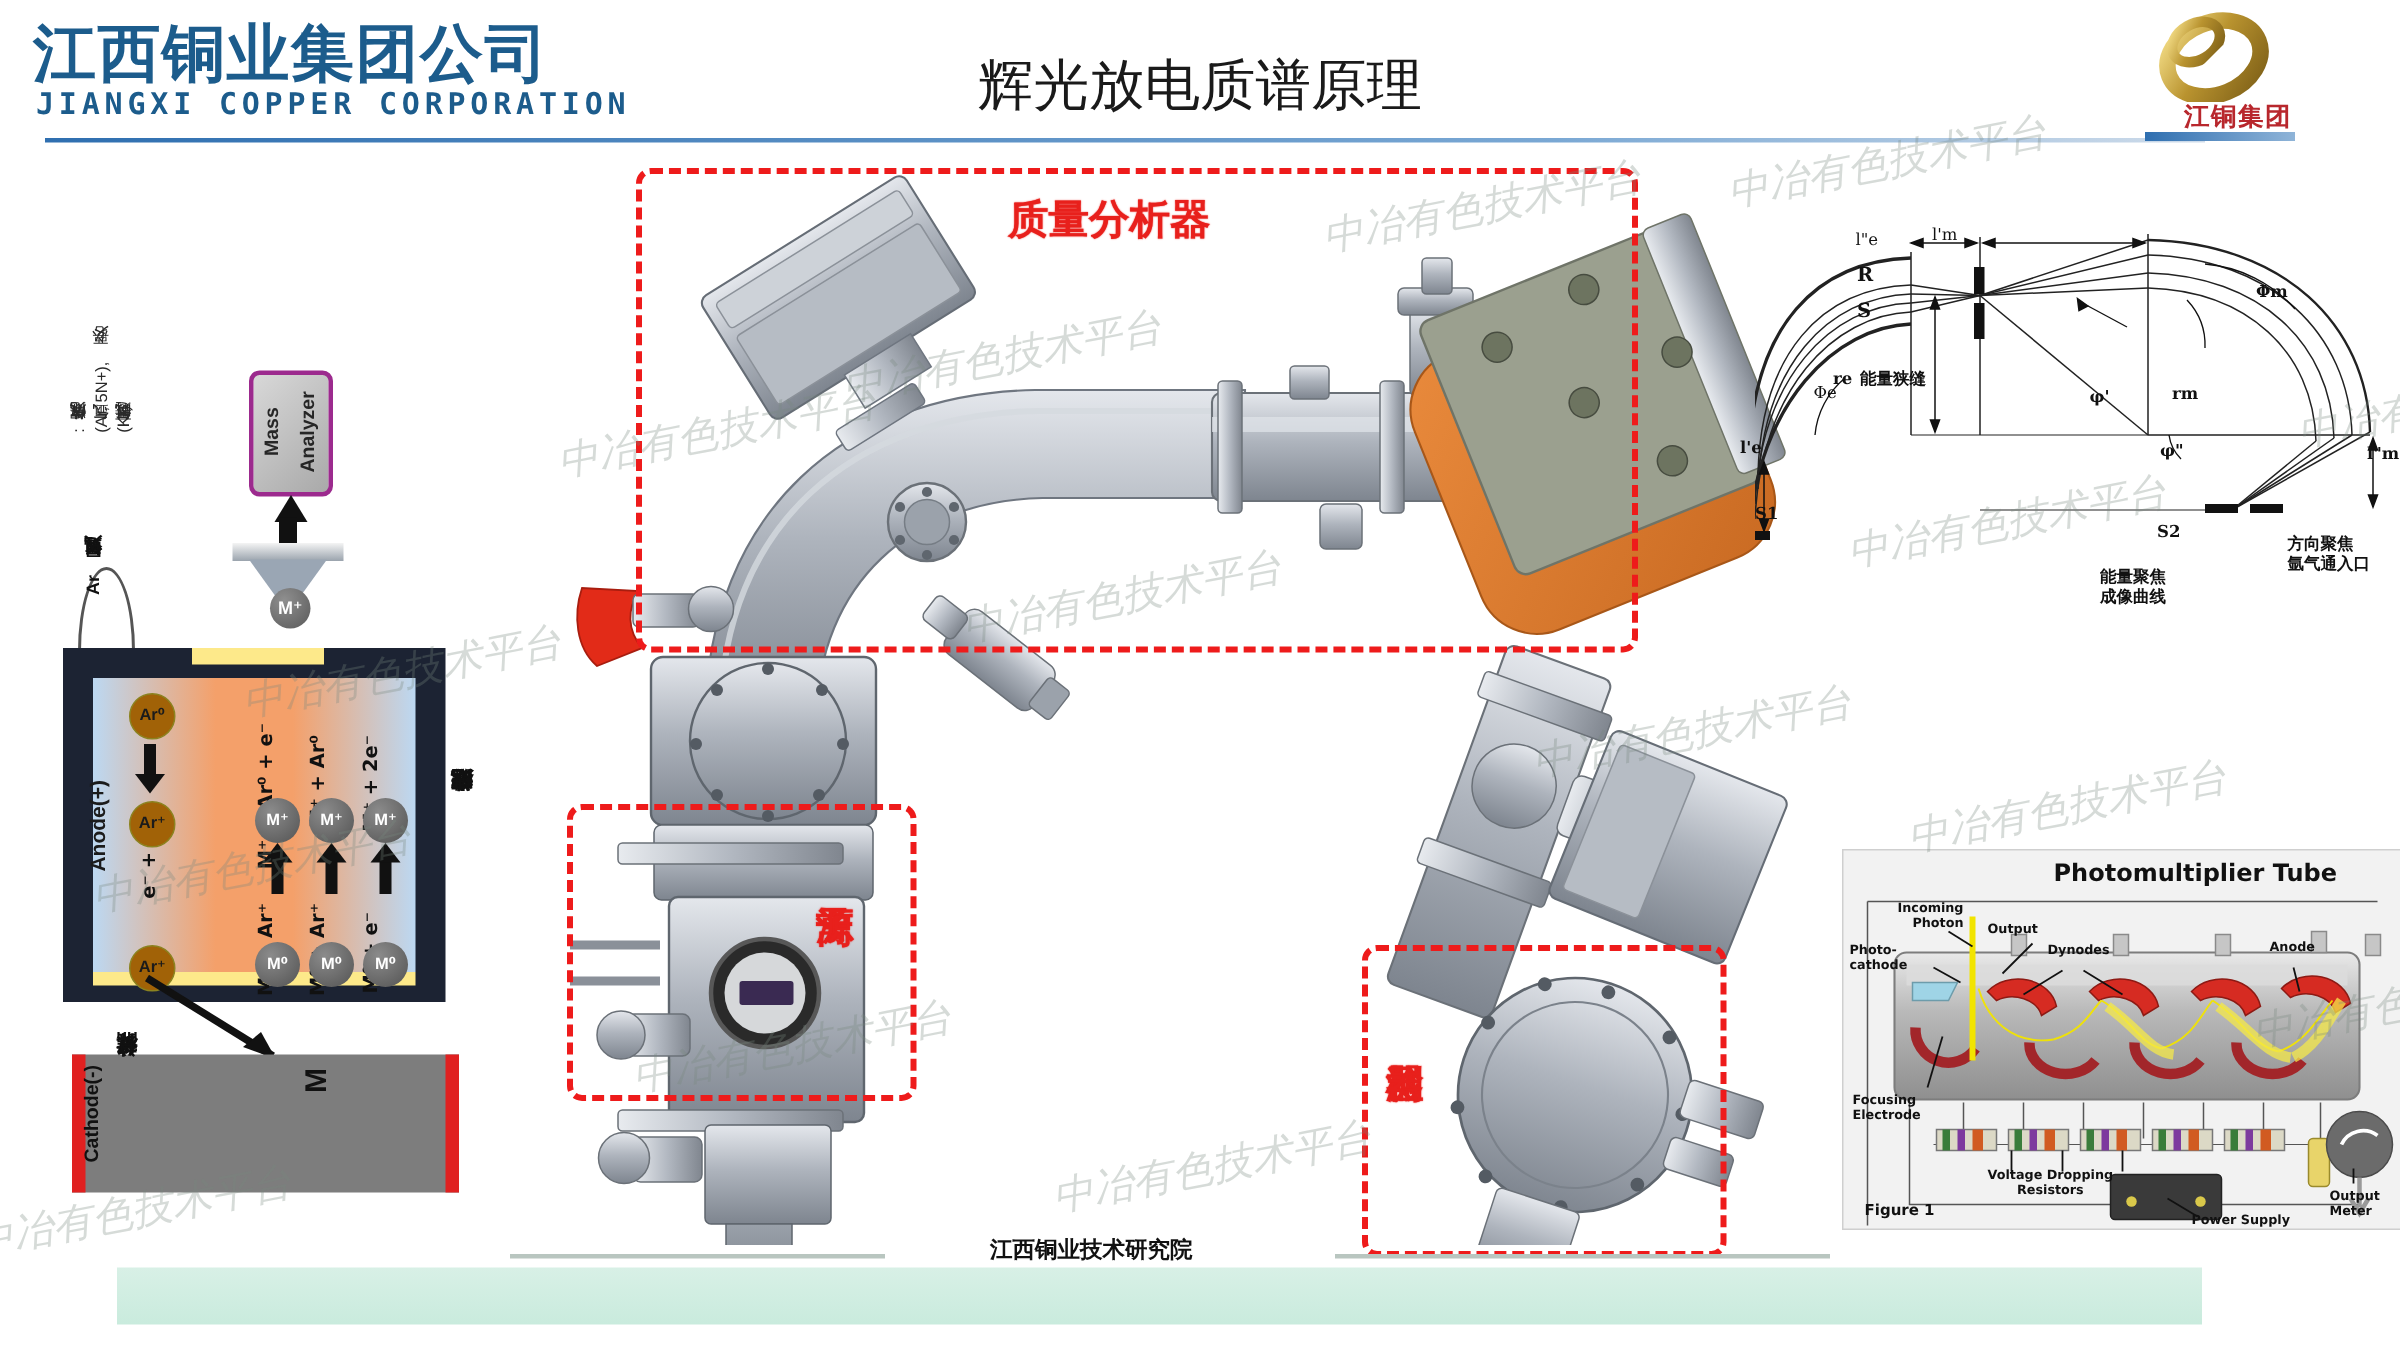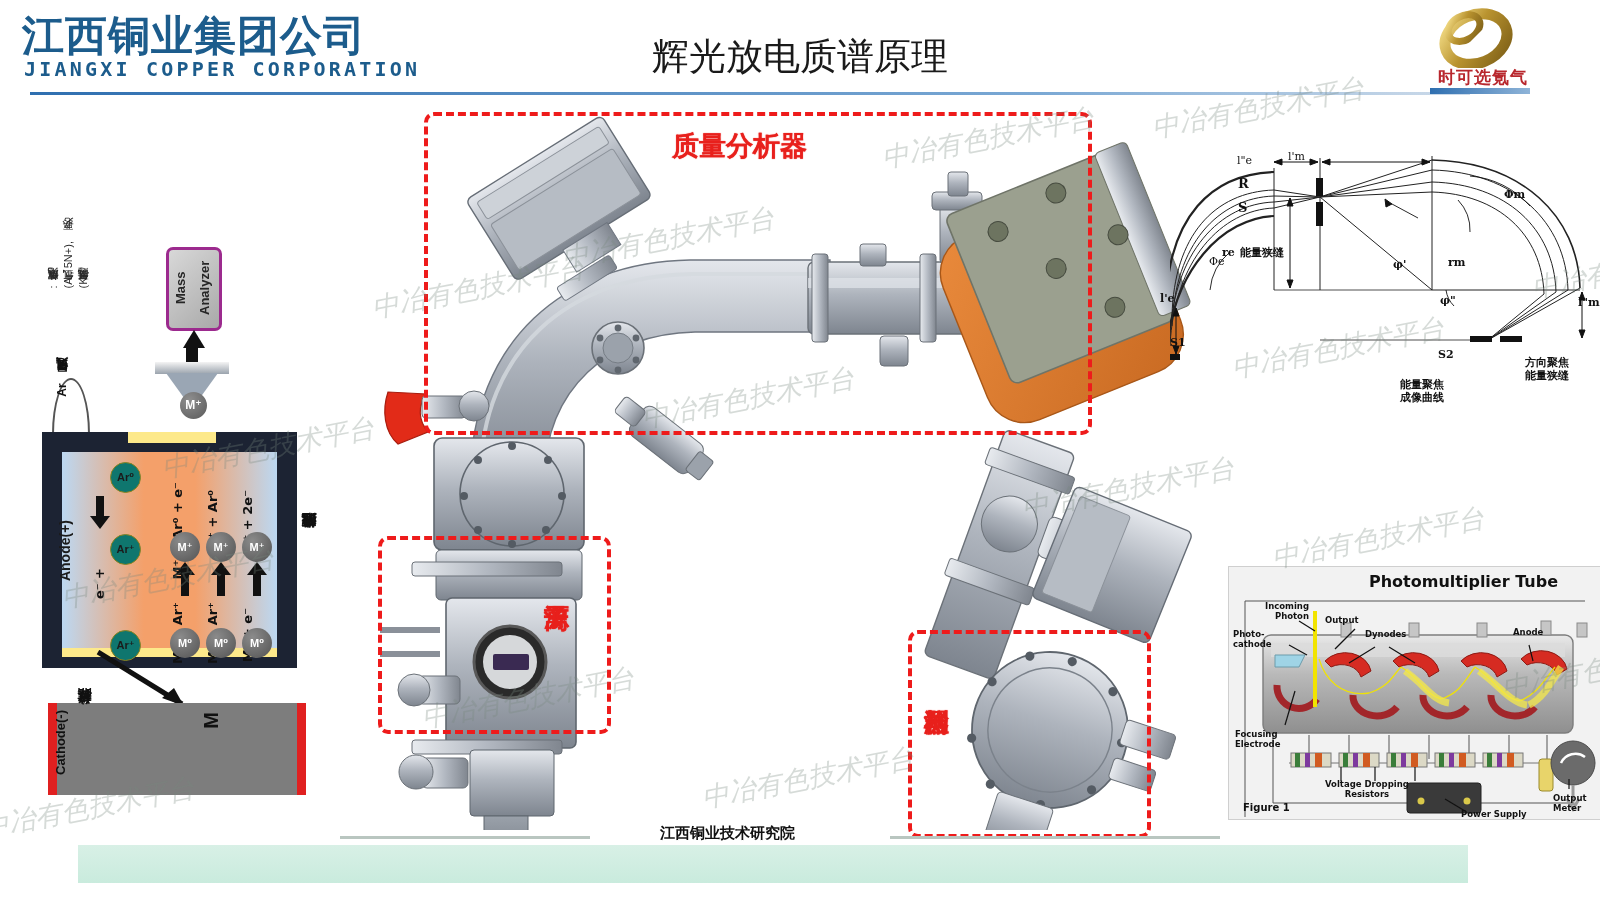--- a/index.html
+++ b/index.html
@@ -44,21 +44,21 @@
      background:radial-gradient(circle at 35% 30%,#8f8f8f,#595959);}
   #mion span{display:block;text-align:center;line-height:27px;color:#fff;
      font-size:12px;font-weight:bold;}
   
   #cell-outer{left:42px;top:432px;width:255px;height:236px;background:#1c2333;}
   #cell-inner{left:62px;top:452px;width:215px;height:196px;
      background:linear-gradient(90deg,#bcd8f2 0%,#f4a06a 38%,#f4a06a 62%,#bcd8f2 100%);}
   #cell-top-yellow{left:128px;top:432px;width:88px;height:11px;background:#fde98a;}
   #cell-bot-yellow{left:62px;top:648px;width:215px;height:9px;background:#fde98a;}
   .ar{position:absolute;width:29px;height:29px;border-radius:50%;
-     background:#0f766e;border:1.6px solid #8b8320;margin-left:24px;}
+     background:#a16207;border:1.6px solid #8b8320;}
   .ar span{display:block;text-align:center;line-height:29px;font-size:11px;
      font-weight:bold;color:#1b1b1b;}
   .mi{position:absolute;width:30px;height:30px;border-radius:50%;
      background:radial-gradient(circle at 35% 30%,#8b8b8b,#535353);}
   .mi span{display:block;text-align:center;line-height:30px;font-size:11px;
      font-weight:bold;color:#fff;}
   .uparr{position:absolute;width:8px;height:22px;background:#111;}
   .uparr:before{content:"";position:absolute;left:-6px;top:-12px;width:0;height:0;
      border-left:10px solid transparent;border-right:10px solid transparent;
      border-bottom:13px solid #111;}
@@ -132,21 +132,21 @@
       <linearGradient id="gg" x1="0" y1="0" x2="1" y2="1">
     <stop offset="0" stop-color="#f6e08a"></stop>
         <stop offset=".45" stop-color="#b9932f"></stop>
     <stop offset="1" stop-color="#7d5f17"></stop>
       </linearGradient>
     </defs>
   <ellipse cx="46" cy="33" rx="32" ry="24" fill="none" stroke="url(#gg)" stroke-width="11" transform="rotate(-22 46 33)"></ellipse>
   <ellipse cx="34" cy="22" rx="17" ry="12" fill="none" stroke="url(#gg)" stroke-width="7" transform="rotate(-30 34 22)"></ellipse>
   <path d="M34 42 L52 24 L56 44 Z" fill="#fff"></path>
 </svg>
-<div class="abs" id="gold-text">时可选氪气</div>
+<div class="abs" id="gold-text">江铜集团</div>
 <div class="abs" id="gold-bar"></div>
 
 <div class="abs" id="gas-note">辉光放电气体:
 氩气(Ar, 5N+), 必要
 时可选氪气(Kr)</div>
 
 <div class="abs" id="ar-inlet">
   <span>Ar 氩气通入口</span>
 </div>
 <svg class="abs" id="gas-arrow" viewBox="0 0 62 30">
@@ -468,21 +468,21 @@
 <div class="abs phl" style="left:1504px;top:188px;font-weight:bold">Φm</div>
 <div class="abs phl" style="left:1448px;top:256px;font-weight:bold">rm</div>
 <div class="abs phl" style="left:1393px;top:258px;font-weight:bold">φ'</div>
 <div class="abs phl" style="left:1440px;top:294px;font-weight:bold">φ"</div>
 <div class="abs phl" style="left:1578px;top:296px;font-weight:bold">l"m</div>
 <div class="abs phl" style="left:1170px;top:336px;font-weight:bold">S1</div>
 <div class="abs phl" style="left:1438px;top:348px;font-weight:bold">S2</div>
 <div class="abs phcn" style="left:1400px;top:378px;white-space:pre">能量聚焦
 成像曲线</div>
 <div class="abs phcn" style="left:1525px;top:356px;white-space:pre">方向聚焦
-能量狭缝</div>
+氩气通入口</div>
 
 <div class="abs" id="pmt">
   <svg viewBox="0 0 372 252" style="width:372px;height:252px">
     <defs>
       <linearGradient id="tube" x1="0" y1="0" x2="0" y2="1">
         <stop offset="0" stop-color="#e9e9e9"></stop>
           <stop offset=".4" stop-color="#b9b9b9"></stop>
         <stop offset="1" stop-color="#8f8f8f"></stop>
         </linearGradient>
     </defs>

